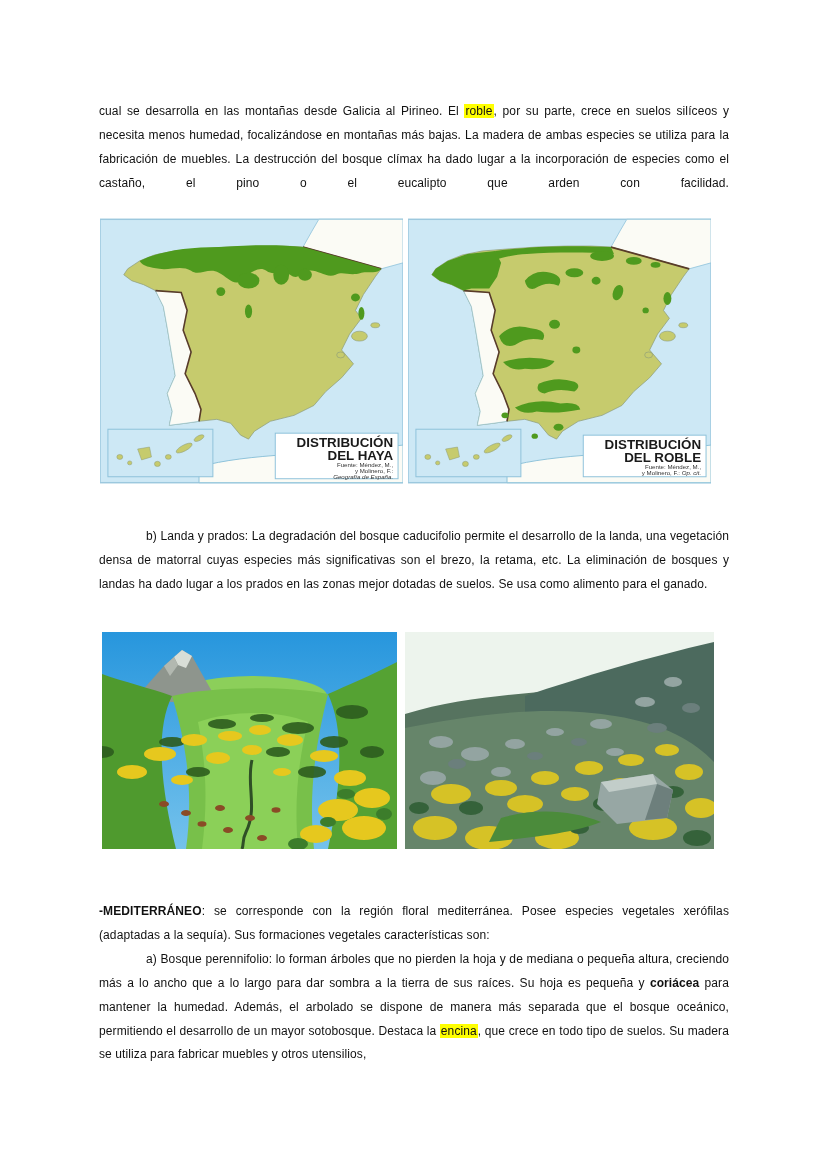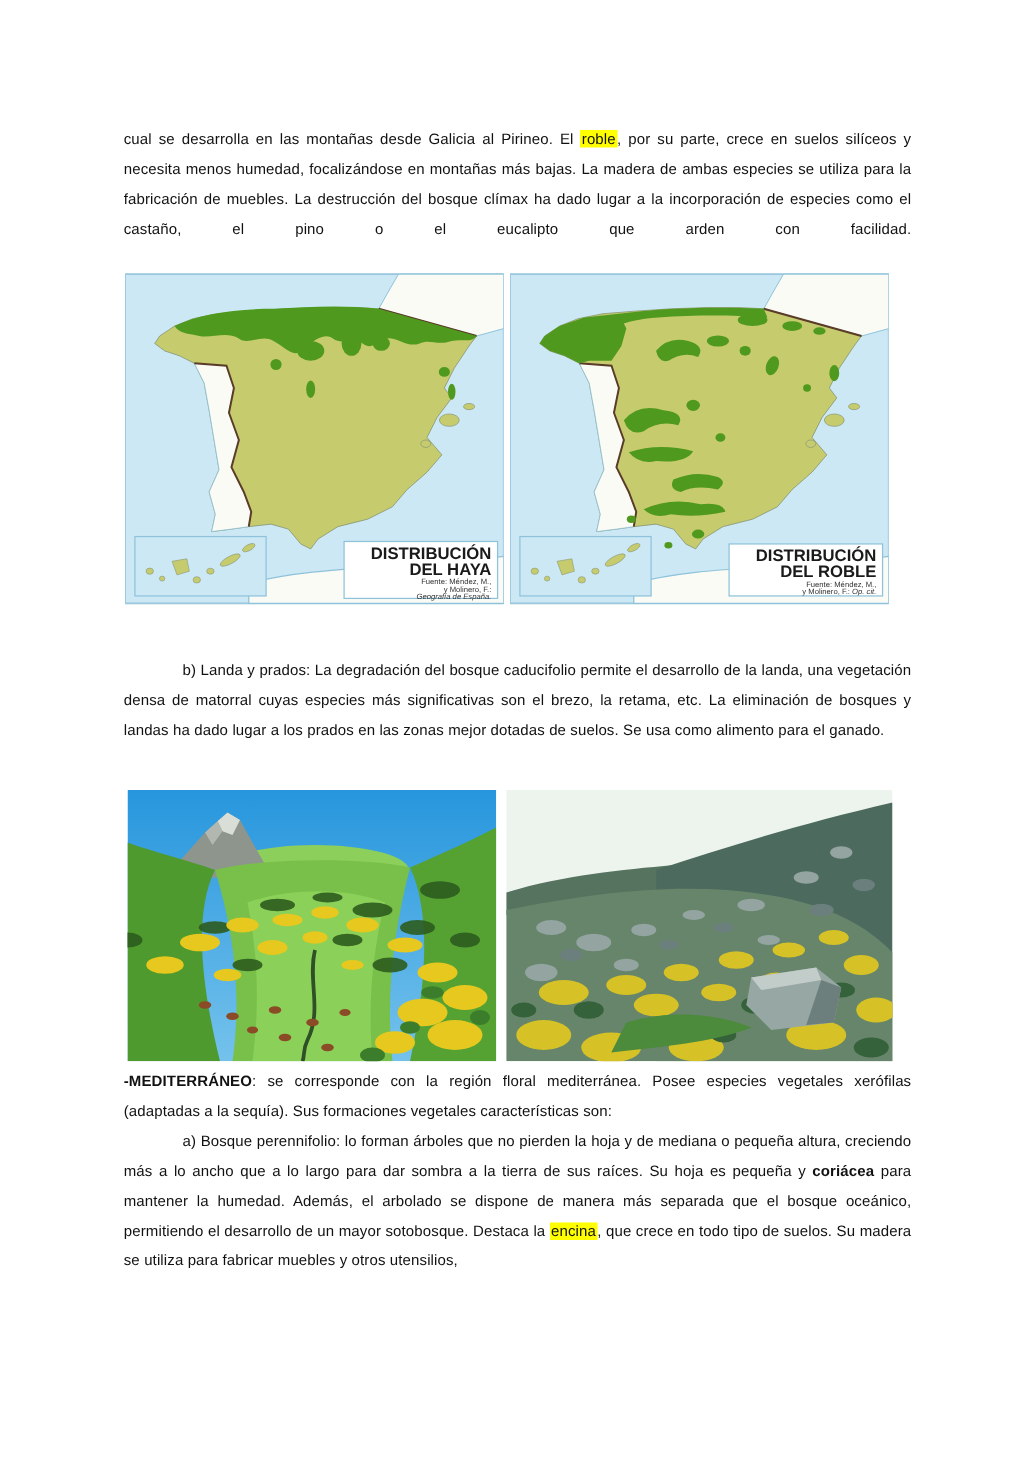--- a/index.html
+++ b/index.html
@@ -290,18 +290,18 @@
       </g>
 
       <path d="M96,186 C130,176 166,178 196,190 C166,202 120,206 84,210 Z" fill="#4b8b3b"></path>
 
       <path d="M196,150 L248,142 L268,158 L262,186 L212,192 L192,172 Z" fill="#97a7a4"></path>
       <path d="M196,150 L248,142 L252,152 L204,160 Z" fill="#c2cdc9"></path>
       <path d="M252,152 L268,158 L262,186 L240,188 Z" fill="#6d7f7c"></path>
     </svg>
   </div>
 
-  <div style="position:absolute;top:854px;left:0;width:828px;">
+  <div style="position:absolute;top:900px;left:0;width:828px;">
     <p class="para" style="position:relative;top:0;margin:0;"><span class="b">-MEDITERRÁNEO</span><span>: se corresponde con la región floral mediterránea. Posee especies vegetales xerófilas (adaptadas a la sequía). Sus formaciones vegetales características son:</span></p>
     <p class="para indent" style="position:relative;top:0;margin:0;"><span>a) </span><span class="u">Bosque perennifolio</span><span>: lo forman árboles que no pierden la hoja y de mediana o pequeña altura, creciendo más a lo ancho que a lo largo para dar sombra a la tierra de sus raíces. Su hoja es pequeña y </span><span class="b">coriácea</span><span> para mantener la humedad. Además, el arbolado se dispone de manera más separada que el bosque oceánico, permitiendo el desarrollo de un mayor sotobosque. Destaca la </span><span class="hl">encina</span><span>, que crece en todo tipo de suelos. Su madera se utiliza para fabricar muebles y otros utensilios,</span></p>
   </div>
 
 </div>
 
 </body></html>

